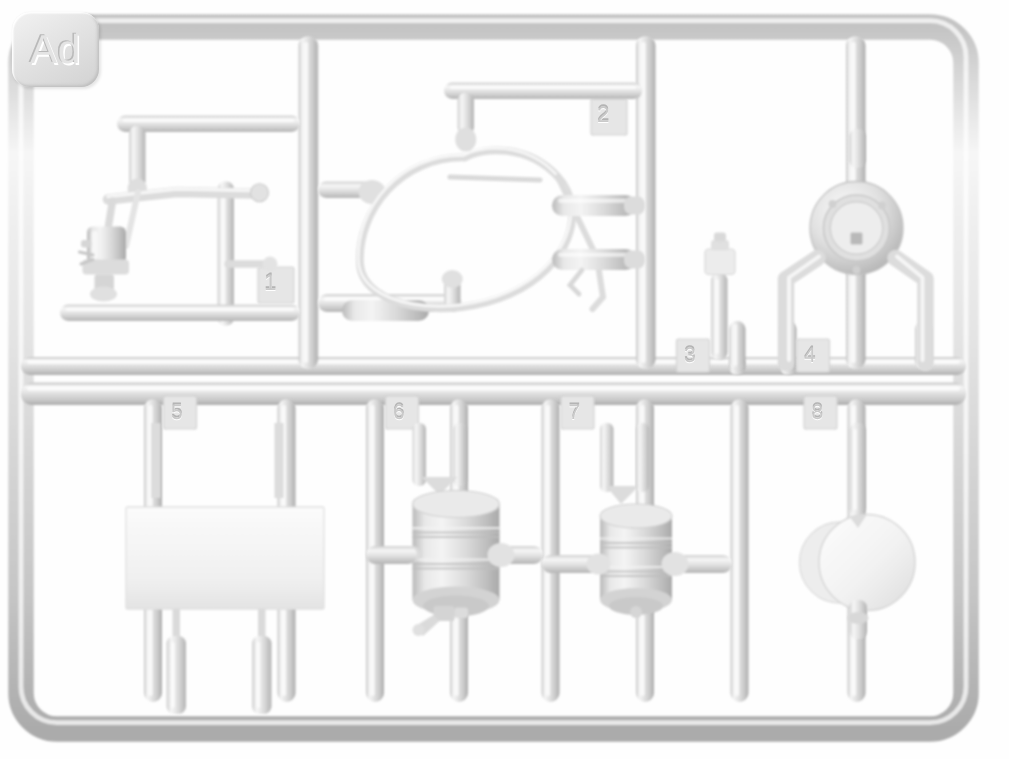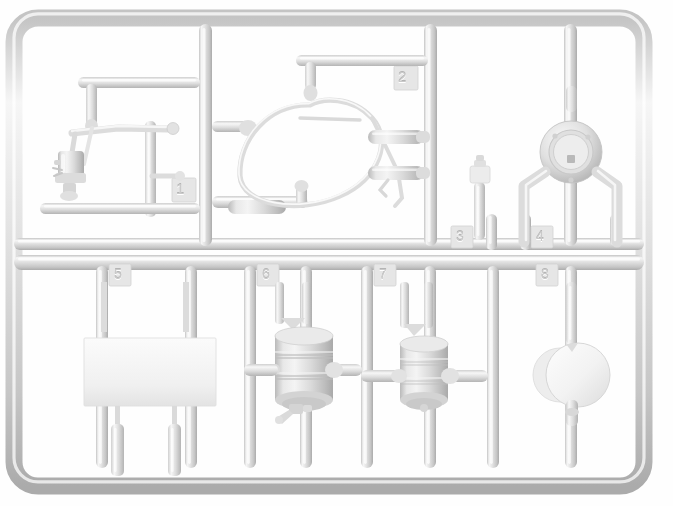--- a/index.html
+++ b/index.html
@@ -284,20 +284,23 @@
       <rect x="569" y="286" width="2.4" height="54" rx="1.2" fill="#fff" opacity=".68"></rect>
       <circle cx="560" cy="375" r="27" fill="#ededed" stroke="#dcdcdc" stroke-width=".9"></circle>
       <circle cx="578" cy="375" r="32" fill="url(#gDisc)" stroke="#d6d6d6" stroke-width="1"></circle>
       <path d="M566,344 L572,352 L578,343" fill="#dcdcdc"></path>
       <rect x="566" y="400" width="12" height="26" rx="5" fill="url(#gThinV)"></rect>
       <ellipse cx="572" cy="412" rx="7" ry="4" fill="#d8d8d8"></ellipse>
     </g>
 
   </svg>
 
+  <div class="lettertab">
+    <span>Ad</span>
+  </div>
 
   <div class="tabnum" style="left:176px;top:180px;font-size:15px;">1</div>
   <div class="tabnum" style="left:398px;top:68px;font-size:15px;">2</div>
   <div class="tabnum" style="left:456px;top:228px;font-size:14px;">3</div>
   <div class="tabnum" style="left:536px;top:228px;font-size:14px;">4</div>
   <div class="tabnum" style="left:114px;top:266px;font-size:14px;">5</div>
   <div class="tabnum" style="left:262px;top:266px;font-size:14px;">6</div>
   <div class="tabnum" style="left:379px;top:266px;font-size:14px;">7</div>
   <div class="tabnum" style="left:541px;top:266px;font-size:14px;">8</div>
 

